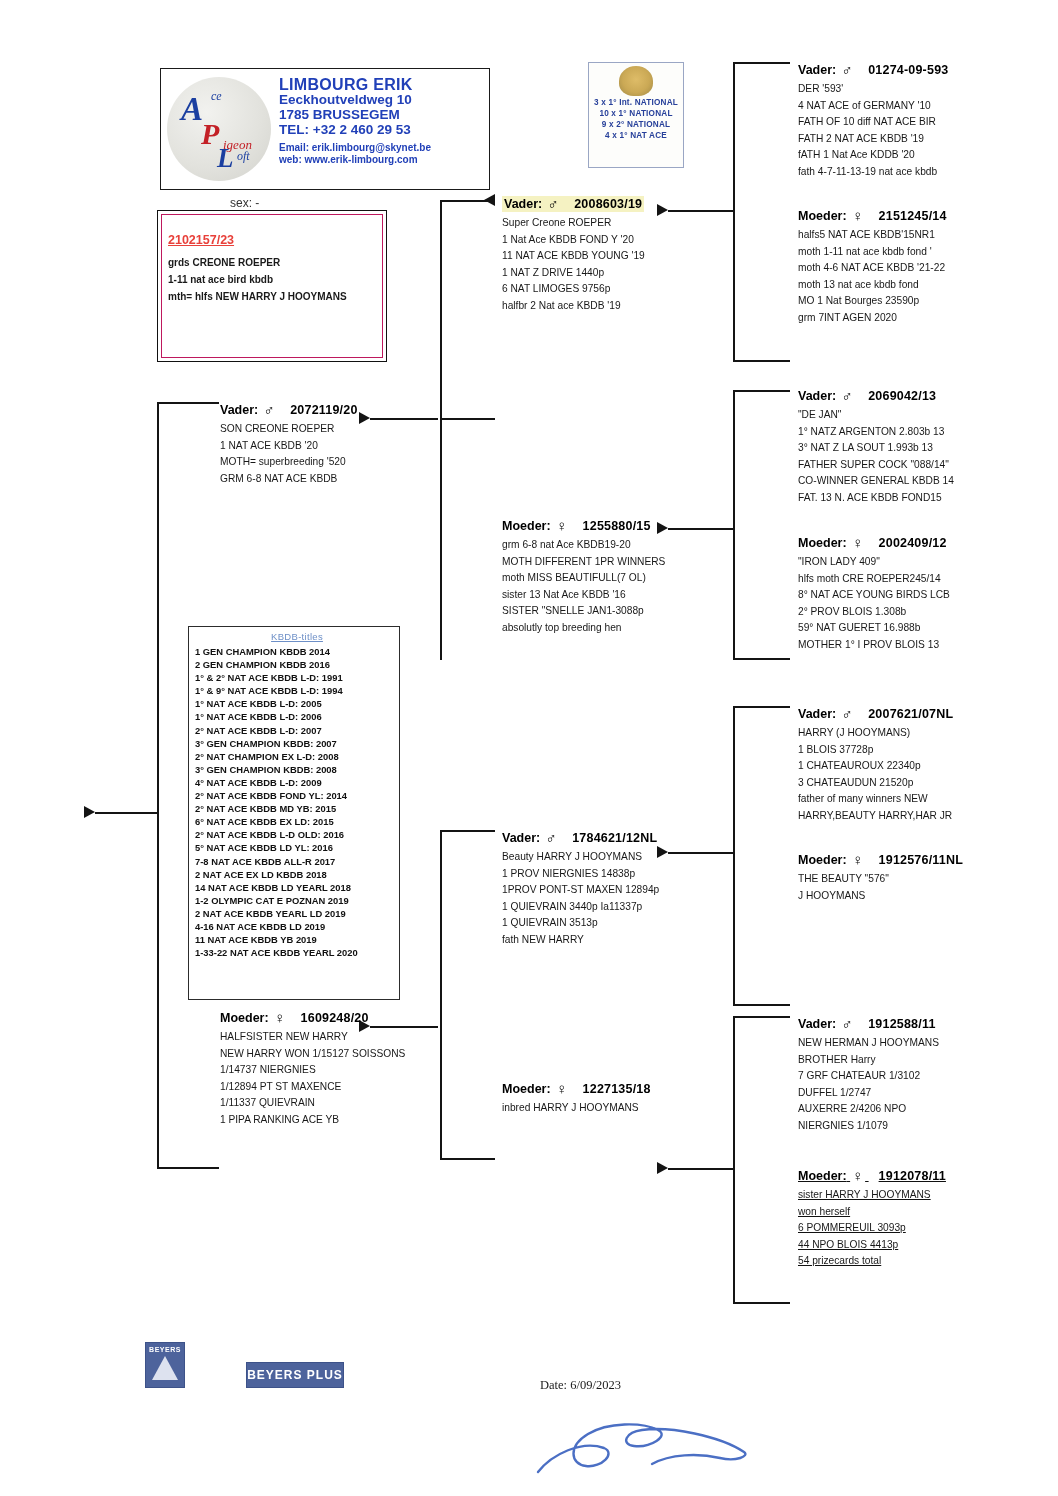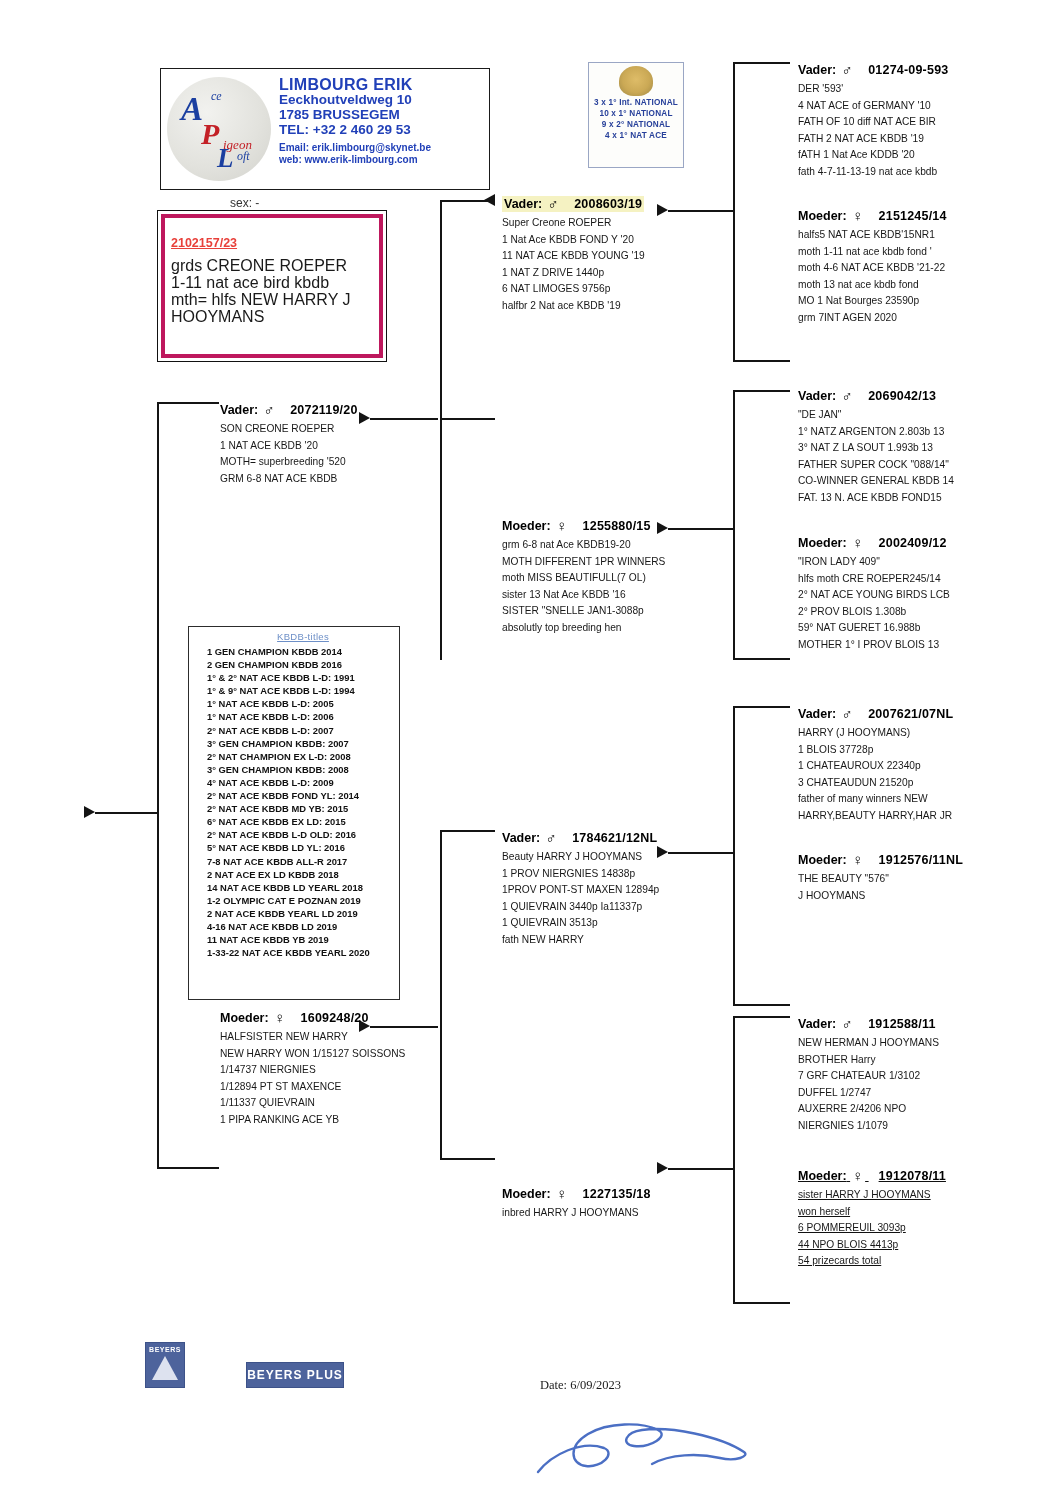--- a/index.html
+++ b/index.html
@@ -64,49 +64,49 @@
 
   
   .subject{
     left:157px; top:210px; width:230px; height:152px;
     border:1.6px solid #111;
     box-sizing:border-box;
     background:#fff;
   }
   .subject-inner{
     position:absolute; left:3px; top:3px; right:3px; bottom:3px;
-    border:4px solid #be185d;
+    border:1px solid #be185d;
     padding:18px 0 0 6px;
     box-sizing:border-box;
   }
   .subject-ring{
     font-size:12.5px;font-weight:bold;color:#e8403a;
     text-decoration:underline; margin-bottom:7px;
   }
-  .subject-line{font-size:16px;line-height:17px;color:#1a1a1a;}
+  .subject-line{font-size:10px;line-height:17px;color:#1a1a1a;font-weight:bold;}
 
   
   .node{width:250px;}
   .node-head{
     font-size:12.5px;font-weight:bold;color:#000;
     white-space:nowrap; line-height:16px; margin-bottom:3px;
   }
   .node-head.hl{background:#f5f2c2; display:inline-block; padding:0 2px;}
   .node-head .lbl{font-weight:bold;}
   .node-head .ring{font-weight:bold;margin-left:10px;letter-spacing:.2px;}
   .sym{display:inline-block;width:15px;text-align:center;font-size:15px;line-height:15px;vertical-align:-1px;}
   .node-line{font-size:10.2px;line-height:16.5px;color:#181818;white-space:nowrap;}
 
   
   .titlebox{
     left:188px; top:626px; width:212px; height:374px;
     border:1px solid #2c2c2c;
     box-sizing:border-box;
     background:#fff;
-    padding:4px 0 0 18px;
+    padding:4px 0 0 6px;
   }
   .titlebox-head{
     font-size:9.5px;color:#6d8fc7;text-align:center;
     text-decoration:underline;margin-bottom:3px;letter-spacing:.3px;
   }
   .titlebox-line{font-size:9.4px;font-weight:bold;line-height:13.1px;color:#111;white-space:nowrap;}
 
   
   .ln{position:absolute;background:#141414;}
   .h{height:1.6px;}
@@ -349,21 +349,21 @@
   </div>
 
   <div class="abs node" style="left:798px; top:535px;">
     <div class="node-head">
       <span class="lbl">Moeder:</span>
       <span class="sym">♀</span>
       <span class="ring">2002409/12</span>
     </div>
     <div class="node-line">"IRON LADY 409"</div>
     <div class="node-line">hlfs moth CRE ROEPER245/14</div>
-    <div class="node-line">2° NAT ACE YOUNG BIRDS LCB</div>
+    <div class="node-line">8° NAT ACE YOUNG BIRDS LCB</div>
     <div class="node-line">2° PROV BLOIS 1.308b</div>
     <div class="node-line">59° NAT GUERET 16.988b</div>
     <div class="node-line">MOTHER 1° I PROV BLOIS 13</div>
   </div>
 
   <div class="abs node" style="left:502px; top:830px;">
     <div class="node-head">
       <span class="lbl">Vader:</span>
       <span class="sym">♂</span>
       <span class="ring">1784621/12NL</span>
@@ -407,21 +407,21 @@
       <span class="ring">1609248/20</span>
     </div>
     <div class="node-line">HALFSISTER NEW HARRY</div>
     <div class="node-line">NEW HARRY WON 1/15127 SOISSONS</div>
     <div class="node-line">1/14737 NIERGNIES</div>
     <div class="node-line">1/12894 PT ST MAXENCE</div>
     <div class="node-line">1/11337 QUIEVRAIN</div>
     <div class="node-line">1 PIPA RANKING ACE YB</div>
   </div>
 
-  <div class="abs node" style="left:502px; top:1186px;">
+  <div class="abs node" style="left:502px; top:1081px;">
     <div class="node-head">
       <span class="lbl">Moeder:</span>
       <span class="sym">♀</span>
       <span class="ring">1227135/18</span>
     </div>
     <div class="node-line">inbred HARRY J HOOYMANS</div>
   </div>
 
   <div class="abs node" style="left:798px; top:1016px;">
     <div class="node-head">

